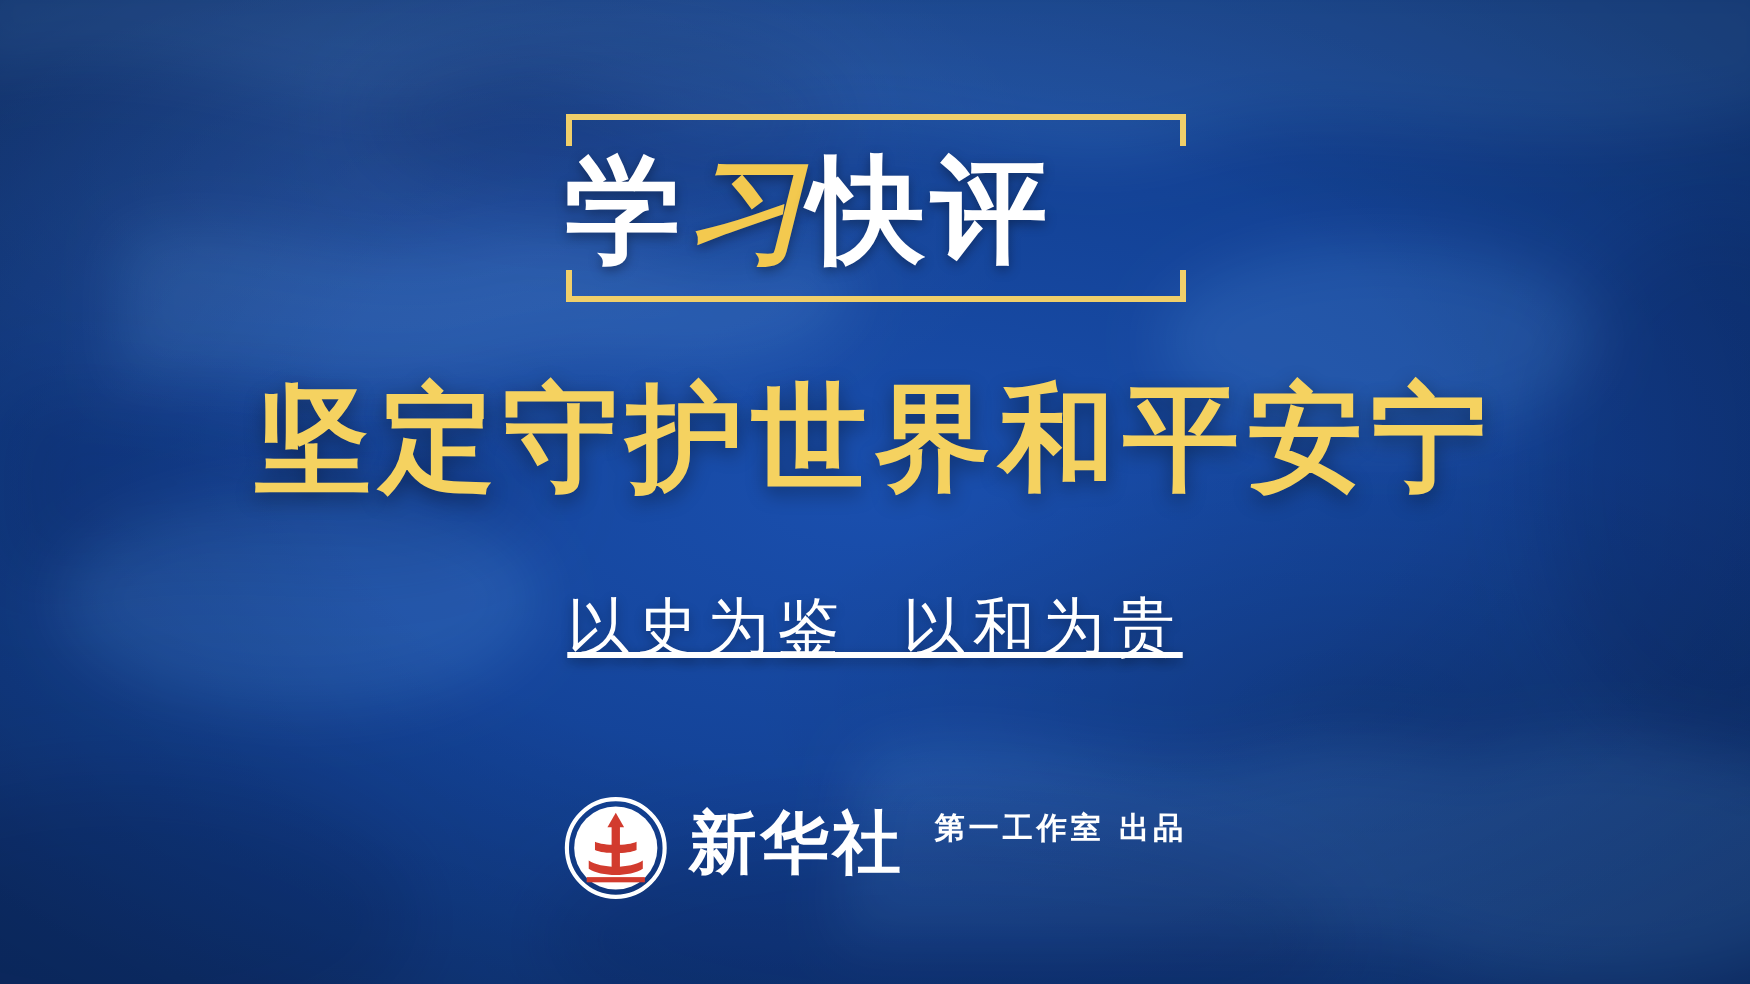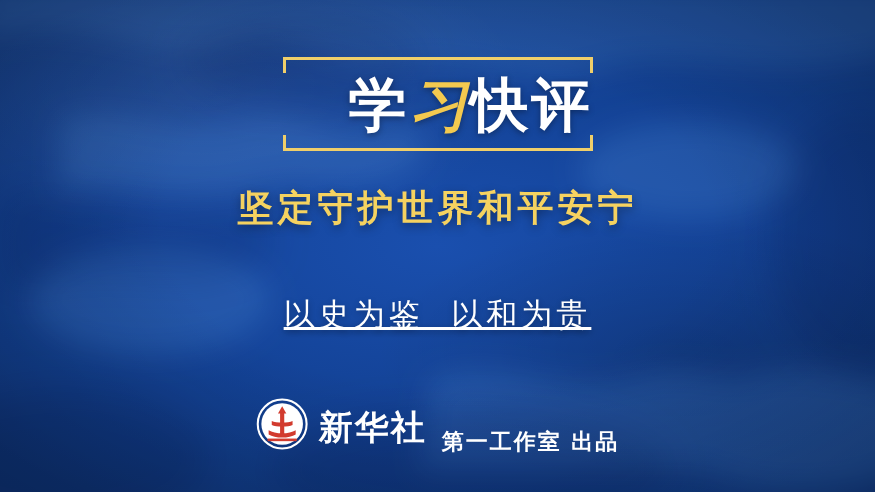--- a/index.html
+++ b/index.html
@@ -47,21 +47,21 @@
   .badge {
     position: absolute;
     left: 50%;
     top: 57px;
     transform: translateX(-50%);
     width: 310px;
     height: 94px;
     box-sizing: border-box;
     display: flex;
     align-items: center;
-    justify-content: flex-end;
+    justify-content: flex-start;
   }
   .badge .rule {
     position: absolute;
     left: 0;
     right: 0;
     height: 3px;
     background: #f0cf6a;
   }
   .badge .rule.top { top: 0; }
   .badge .rule.bottom { bottom: 0; }
@@ -94,21 +94,21 @@
 
   
   .headline {
     position: absolute;
     left: 0;
     right: 0;
     top: 188px;
     text-align: center;
     font-family: "DejaVu Serif", "Liberation Serif", serif;
     font-weight: bold;
-    font-size: 36px;
+    font-size: 58px;
     line-height: 1.1;
     letter-spacing: 4px;
     color: #f5d260;
     text-shadow: 0 3px 10px rgba(0,0,0,0.38);
     white-space: nowrap;
   }
 
   
   .subtitle {
     position: absolute;
@@ -126,21 +126,21 @@
     text-decoration: underline;
   }
 
   
   .footer {
     position: absolute;
     left: 50%;
     transform: translateX(-50%);
     bottom: 42px;
     display: flex;
-    align-items: flex-end;
+    align-items: flex-start;
     gap: 11px;
     white-space: nowrap;
   }
   .logo-mark {
     width: 52px;
     height: 52px;
     flex: 0 0 52px;
     position: relative;
   }
   .agency-name {
@@ -148,21 +148,21 @@
     font-weight: bold;
     font-size: 34px;
     letter-spacing: 2px;
     color: #ffffff;
     position: relative;
     top: 1px;
   }
   .credit {
     font-family: "DejaVu Serif", "Liberation Serif", serif;
     font-weight: bold;
-    font-size: 22px;
+    font-size: 15px;
     letter-spacing: 2px;
     color: #ffffff;
     position: relative;
     top: 7px;
     margin-left: 4px;
   }
 </style>
 </head>
 <body>
 

